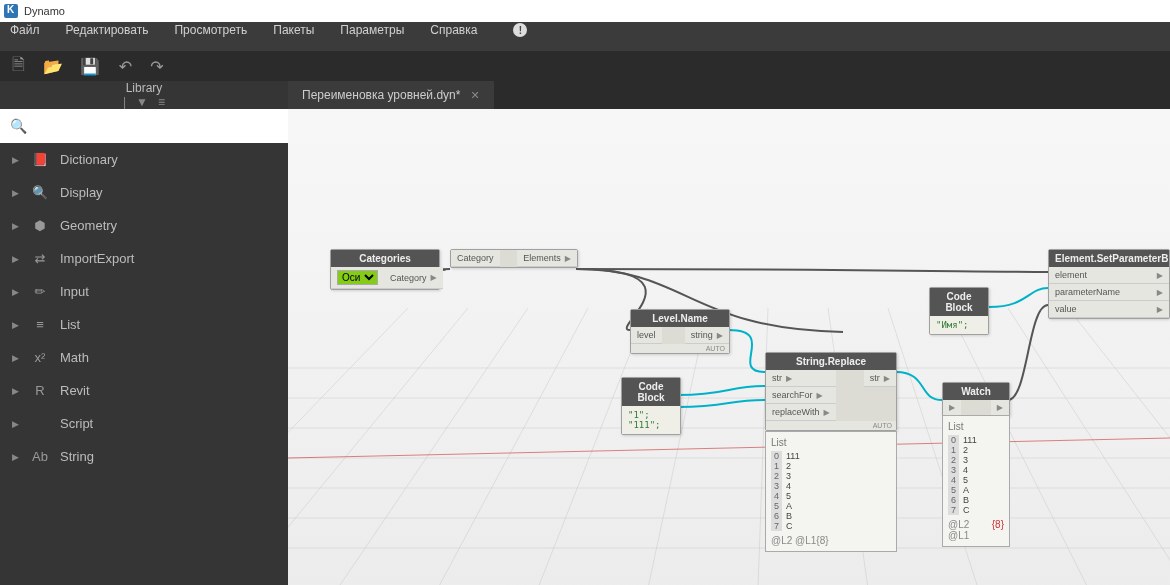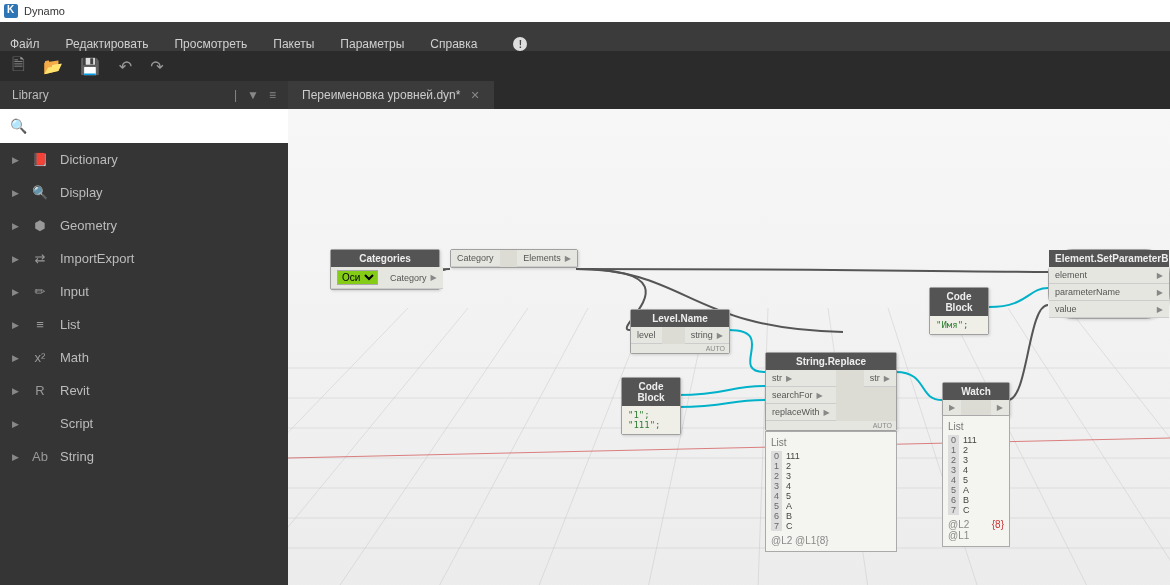--- a/index.html
+++ b/index.html
@@ -3,31 +3,31 @@
 <meta charset="utf-8">
 <style>
 * { box-sizing: border-box; margin: 0; padding: 0; font-family: "Segoe UI", Arial, sans-serif; }
 body { width: 1170px; height: 585px; overflow: hidden; background: #fff; position: relative; }
 
 .titlebar { height: 20px; background: #fff; display: flex; align-items: center; padding: 11px 4px; border-bottom: 1px solid #3b3b3b; }
 .titlebar .logo { width: 14px; height: 14px; background: #2e75b6; margin-right: 6px; border-radius: 2px; position: relative; }
 .titlebar .logo::before { content: "K"; color: #fff; font-size: 10px; font-weight: bold; position: absolute; left: 3px; top: 0px; }
 .titlebar .title { font-size: 11px; color: #333; }
 
-.menubar { height: 28px; background: #3b3b3b; display: flex; align-items: flex-end; padding: 0 10px; gap: 26px; }
+.menubar { height: 28px; background: #3b3b3b; display: flex; align-items: flex-start; padding: 0 10px; gap: 26px; }
 .menubar .menu-item { color: #d0d0d0; font-size: 12px; cursor: pointer; }
 .menubar .info-icon { width: 14px; height: 14px; background: #ddd; border-radius: 50%; display: flex; align-items: center; justify-content: center; font-size: 10px; font-weight: bold; color: #444; margin-left: 10px; }
 
 .toolbar { height: 30px; background: #2b2b2b; display: flex; align-items: center; padding: 0 12px; gap: 18px; }
 .toolbar .tool-icon { color: #999; font-size: 16px; cursor: pointer; }
 
 .main { display: flex; height: calc(585px - 20px - 28px - 30px); }
 
 .sidebar { width: 288px; background: #353535; display: flex; flex-direction: column; }
-.sidebar-head { height: 28px; display: flex; align-items: center; padding: 0 12px; color: #bbb; font-size: 12px; justify-content: space-between; }
+.sidebar-head { height: 28px; display: flex; align-items: center; padding: 0 12px; color: #bbb; font-size: 12px; justify-content: space-between; flex-direction: column; }
 .sidebar-head .icons { display: flex; gap: 10px; color: #888; font-size: 12px; }
 .search-row { display: flex; align-items: center; background: #fff; height: 34px; padding: 0 10px; gap: 8px; }
 .search-row .search-icon { color: #555; font-size: 14px; }
 .search-row input { border: 0; outline: 0; flex: 1; font-size: 13px; color: #777; background: transparent; }
 .lib-item { display: flex; align-items: center; height: 33px; padding: 0 12px; gap: 12px; color: #bcbcbc; font-size: 13px; cursor: pointer; }
 .lib-item .chev { color: #888; font-size: 9px; width: 8px; }
 .lib-item .icon { width: 16px; color: #999; display: flex; align-items: center; justify-content: center; font-size: 13px; }
 
 .canvas-area { flex: 1; position: relative; background: #f5f5f5; overflow: hidden; }
 .tabbar { height: 28px; background: #2b2b2b; display: flex; align-items: center; }
@@ -365,21 +365,21 @@
               <span class="lp-idx">7</span>
               <span class="lp-val">C</span>
             </div>
           </div>
         <div class="lp-foot">
             <span>@L2 @L1</span>
             <span style="color:#c33;">{8}</span>
           </div>
       </div>
 
-      <div class="node" style="left:760px; top:140px; width:122px;border-radius:25px;">
+      <div class="node" style="left:760px; top:140px; width:122px;">
         <div class="node-title">Element.SetParameterB</div>
         <div class="node-body">
           <div class="node-inputs" style="width:100%;">
             <div class="port">
                 <span>element</span>
                 <span class="chev-out" style="margin-left:auto;">▶</span>
               </div>
             <div class="port">
                 <span>parameterName</span>
                 <span class="chev-out" style="margin-left:auto;">▶</span>

